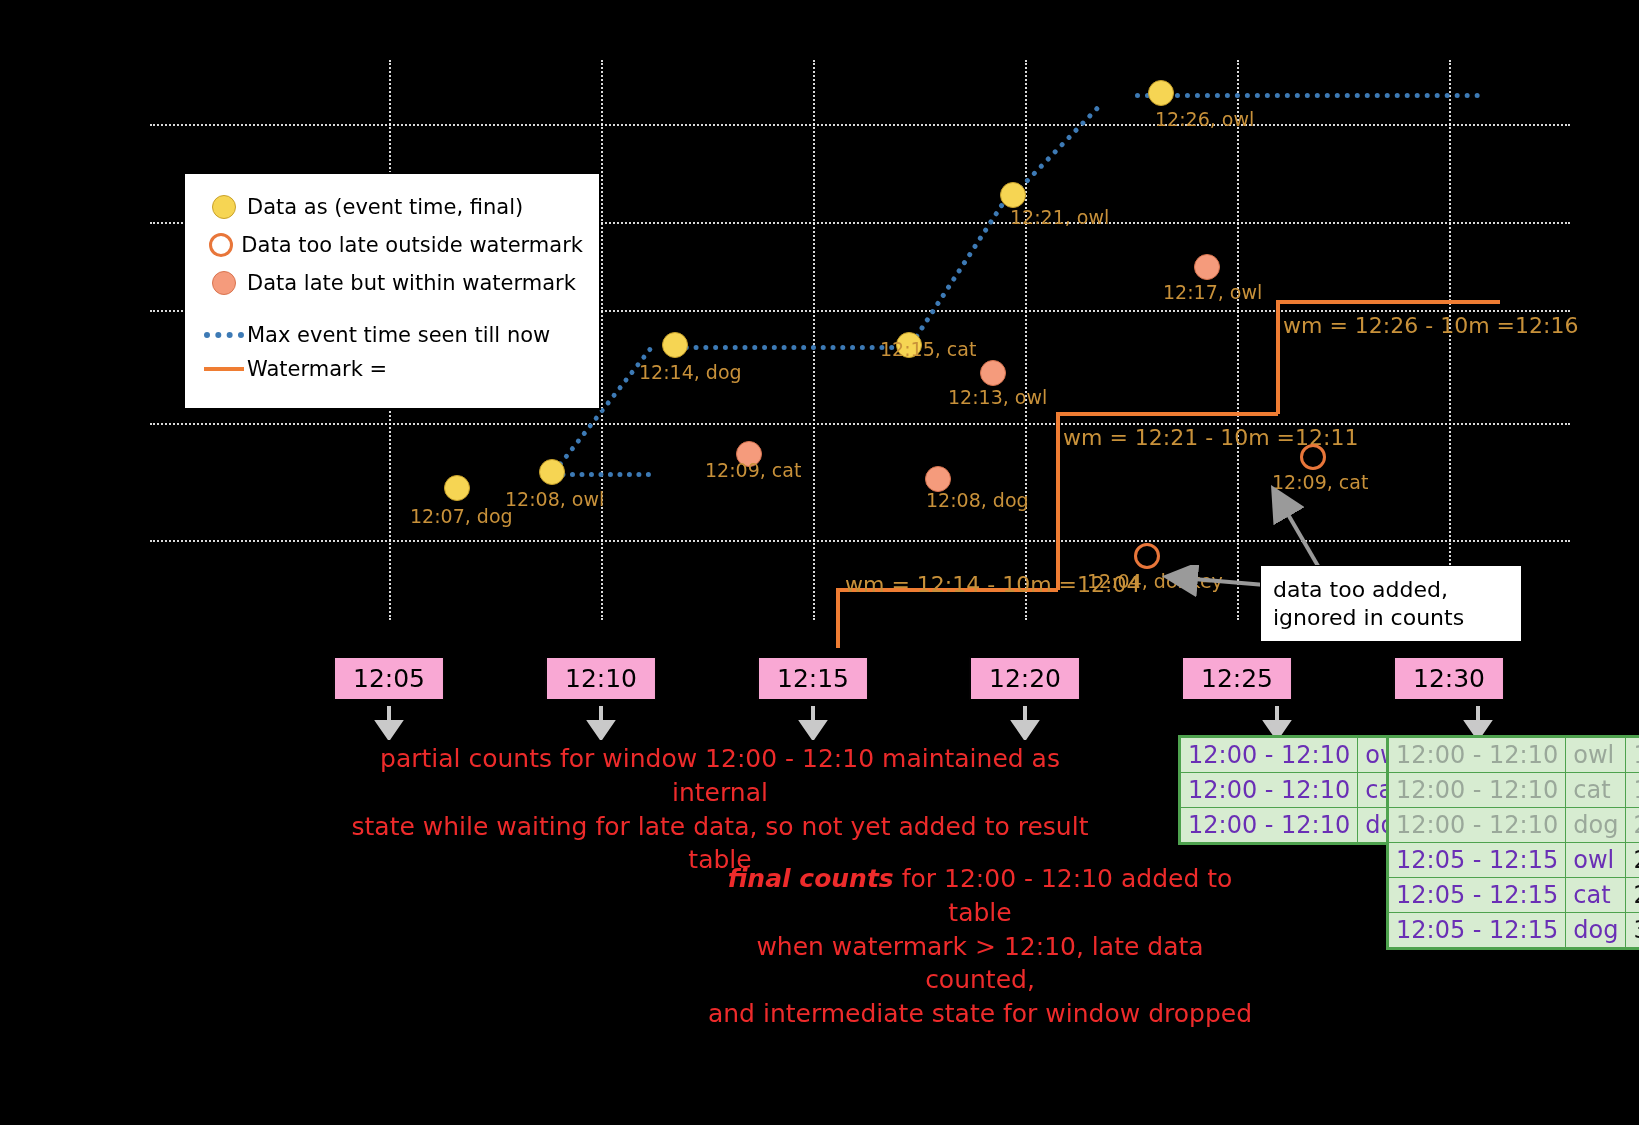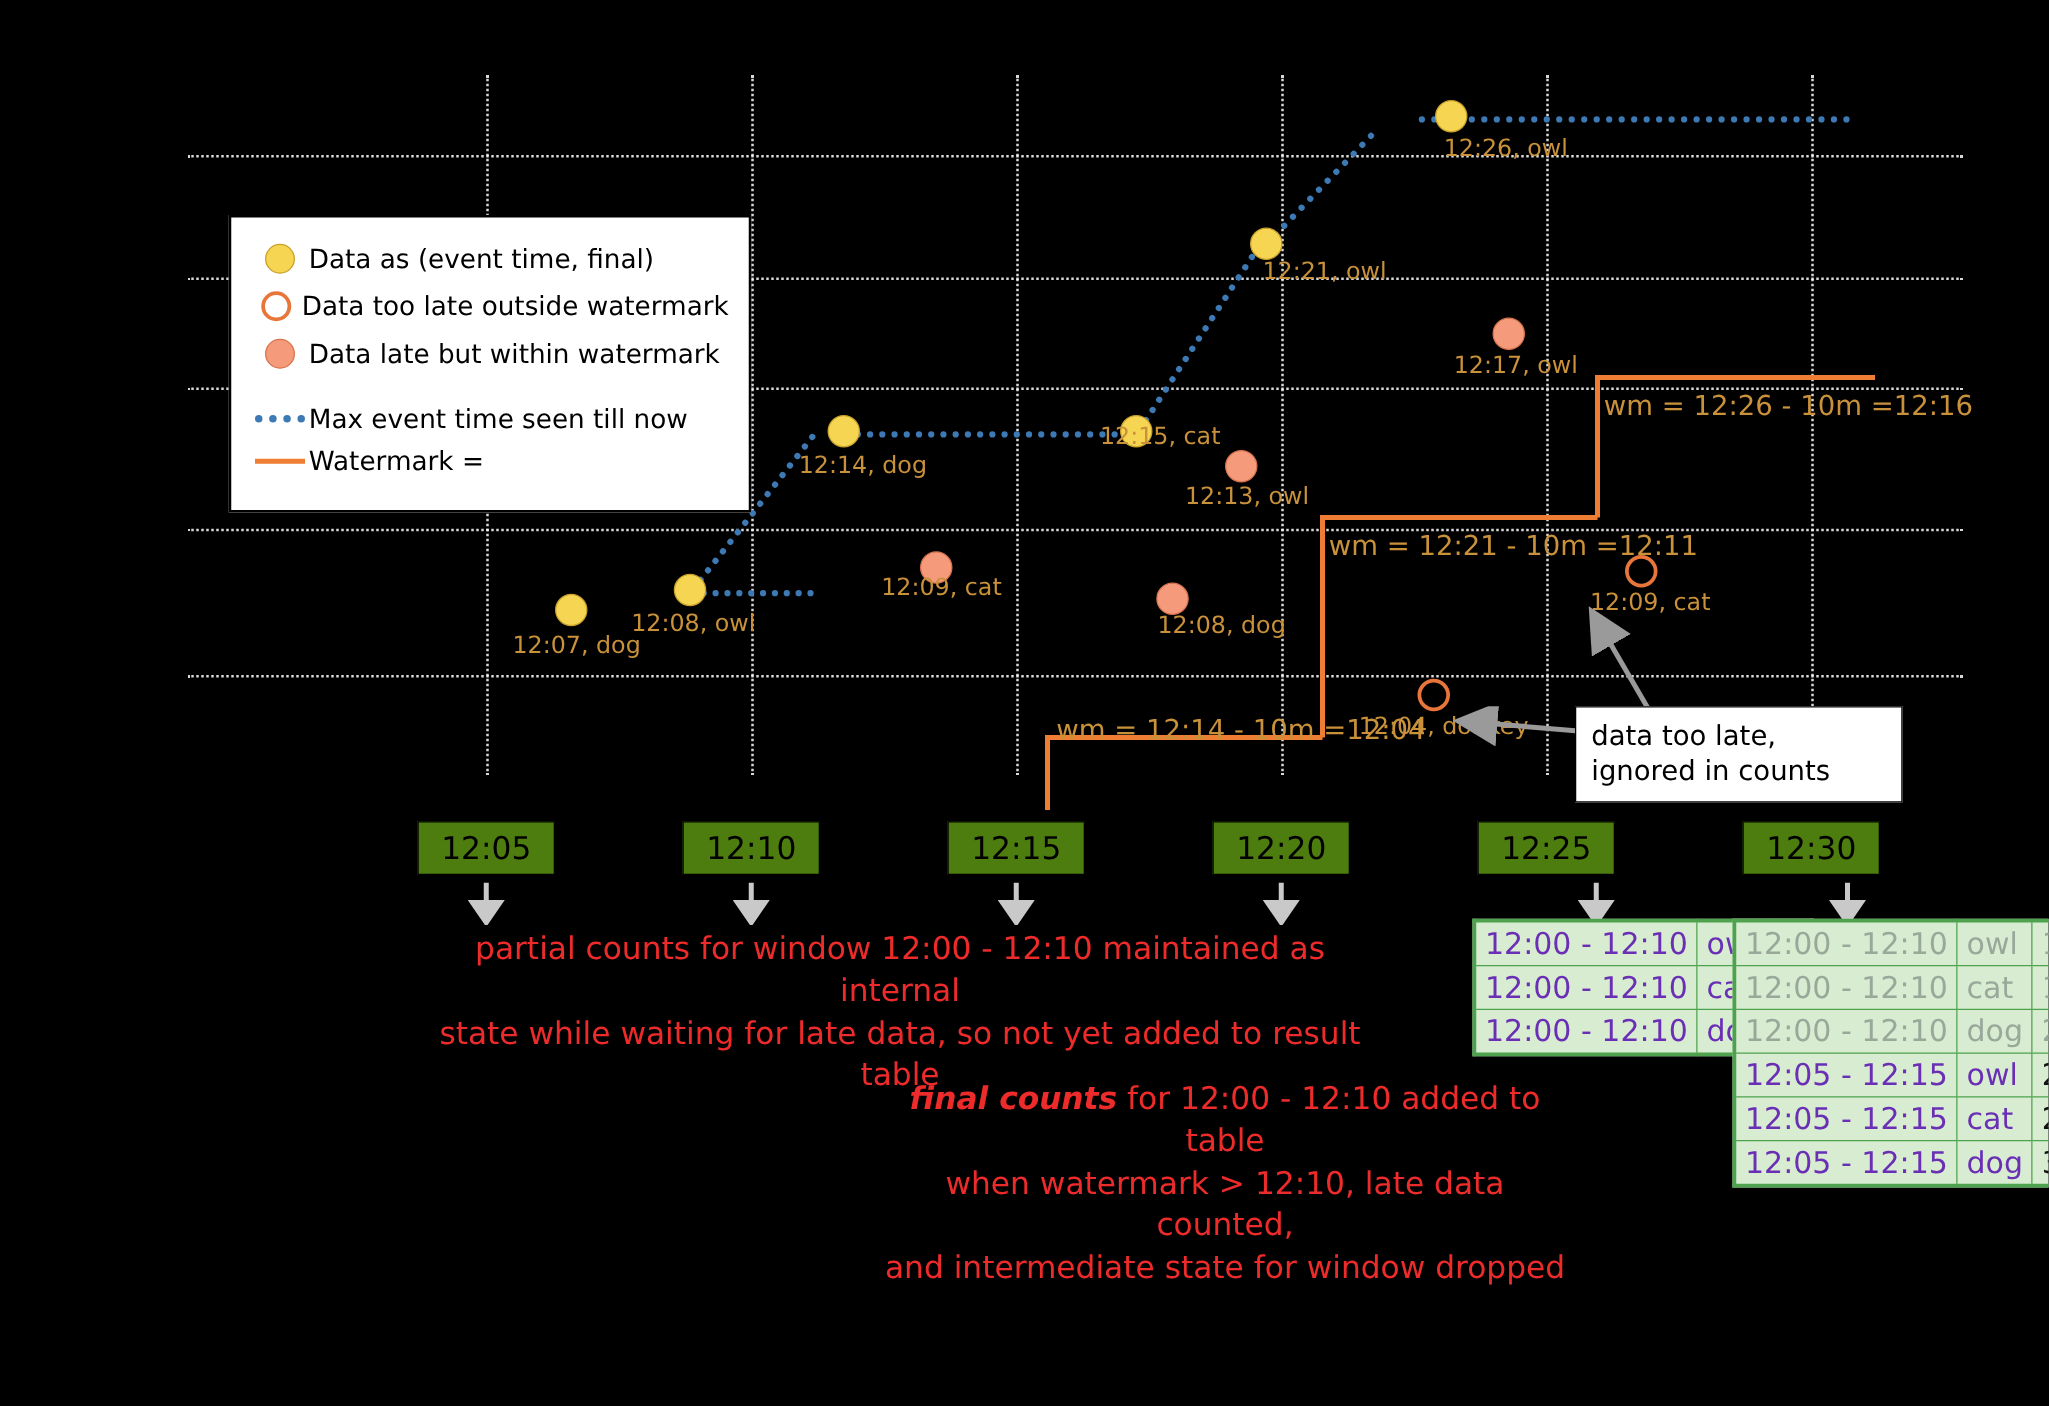--- a/index.html
+++ b/index.html
@@ -33,21 +33,21 @@
   .lg-tx{font-size:21px;color:#000;white-space:nowrap;}
   .dot{width:24px;height:24px;border-radius:50%;box-sizing:border-box;}
   .dot.y{background:#f6d553;border:1.5px solid #c9a12a;}
   .dot.o{background:#f59b7c;border:1.5px solid #d9744f;}
   .dot.h{background:#fff;border:3px solid #e8763a;}
   .swatch-blue{width:40px;height:0;border-top:6px dotted #3d7ab5;}
   .swatch-orange{width:40px;height:0;border-top:4px solid #ef7d33;}
   .lg-sub{font-size:21px;color:#000;padding-left:72px;margin-top:-4px;}
 
   
-  .tick{position:absolute;background:#4d7c0f;border:1px solid #000;padding:6px 18px;
+  .tick{position:absolute;background:#f9a8d4;border:1px solid #000;padding:6px 18px;
         font-size:25px;color:#000;transform:translateX(-50%);}
   .arrow{position:absolute;transform:translateX(-50%);}
 
   
   #callout{position:absolute;left:1260px;top:565px;width:236px;background:#fff;border:1px solid #000;
            padding:10px 12px;font-size:22px;color:#000;line-height:1.25;}
 
   
   .red{position:absolute;color:#ee2b2b;font-size:25px;text-align:center;line-height:1.35;}
   .red i{font-style:italic;font-weight:bold;}
@@ -198,21 +198,21 @@
       <path d="M15,0 L15,20 M4,16 L15,32 L26,16 Z" stroke="#c9c9c9" stroke-width="4" fill="#c9c9c9"></path>
     </svg>
   <svg class="arrow" style="left:1277px;top:706px;width:30px;height:34px;">
       <path d="M15,0 L15,20 M4,16 L15,32 L26,16 Z" stroke="#c9c9c9" stroke-width="4" fill="#c9c9c9"></path>
     </svg>
   <svg class="arrow" style="left:1478px;top:706px;width:30px;height:34px;">
       <path d="M15,0 L15,20 M4,16 L15,32 L26,16 Z" stroke="#c9c9c9" stroke-width="4" fill="#c9c9c9"></path>
     </svg>
 
   <div id="callout">
-    <span style="white-space:pre-line;">data too late,
+    <span style="white-space:pre-line;">data too added,
 ignored in counts</span>
   </div>
 
   <div class="red" style="left:340px;top:742px;width:760px;white-space:pre-line;">partial counts for window 12:00 - 12:10 maintained as internal
 state while waiting for late data, so not yet added  to result table</div>
 
   <div class="red" style="left:700px;top:862px;width:560px;">
     <i>final counts</i><span style="white-space:pre-line;"> for 12:00 - 12:10 added to table
 when watermark &gt; 12:10, late data counted,
 and intermediate state for window dropped</span>

